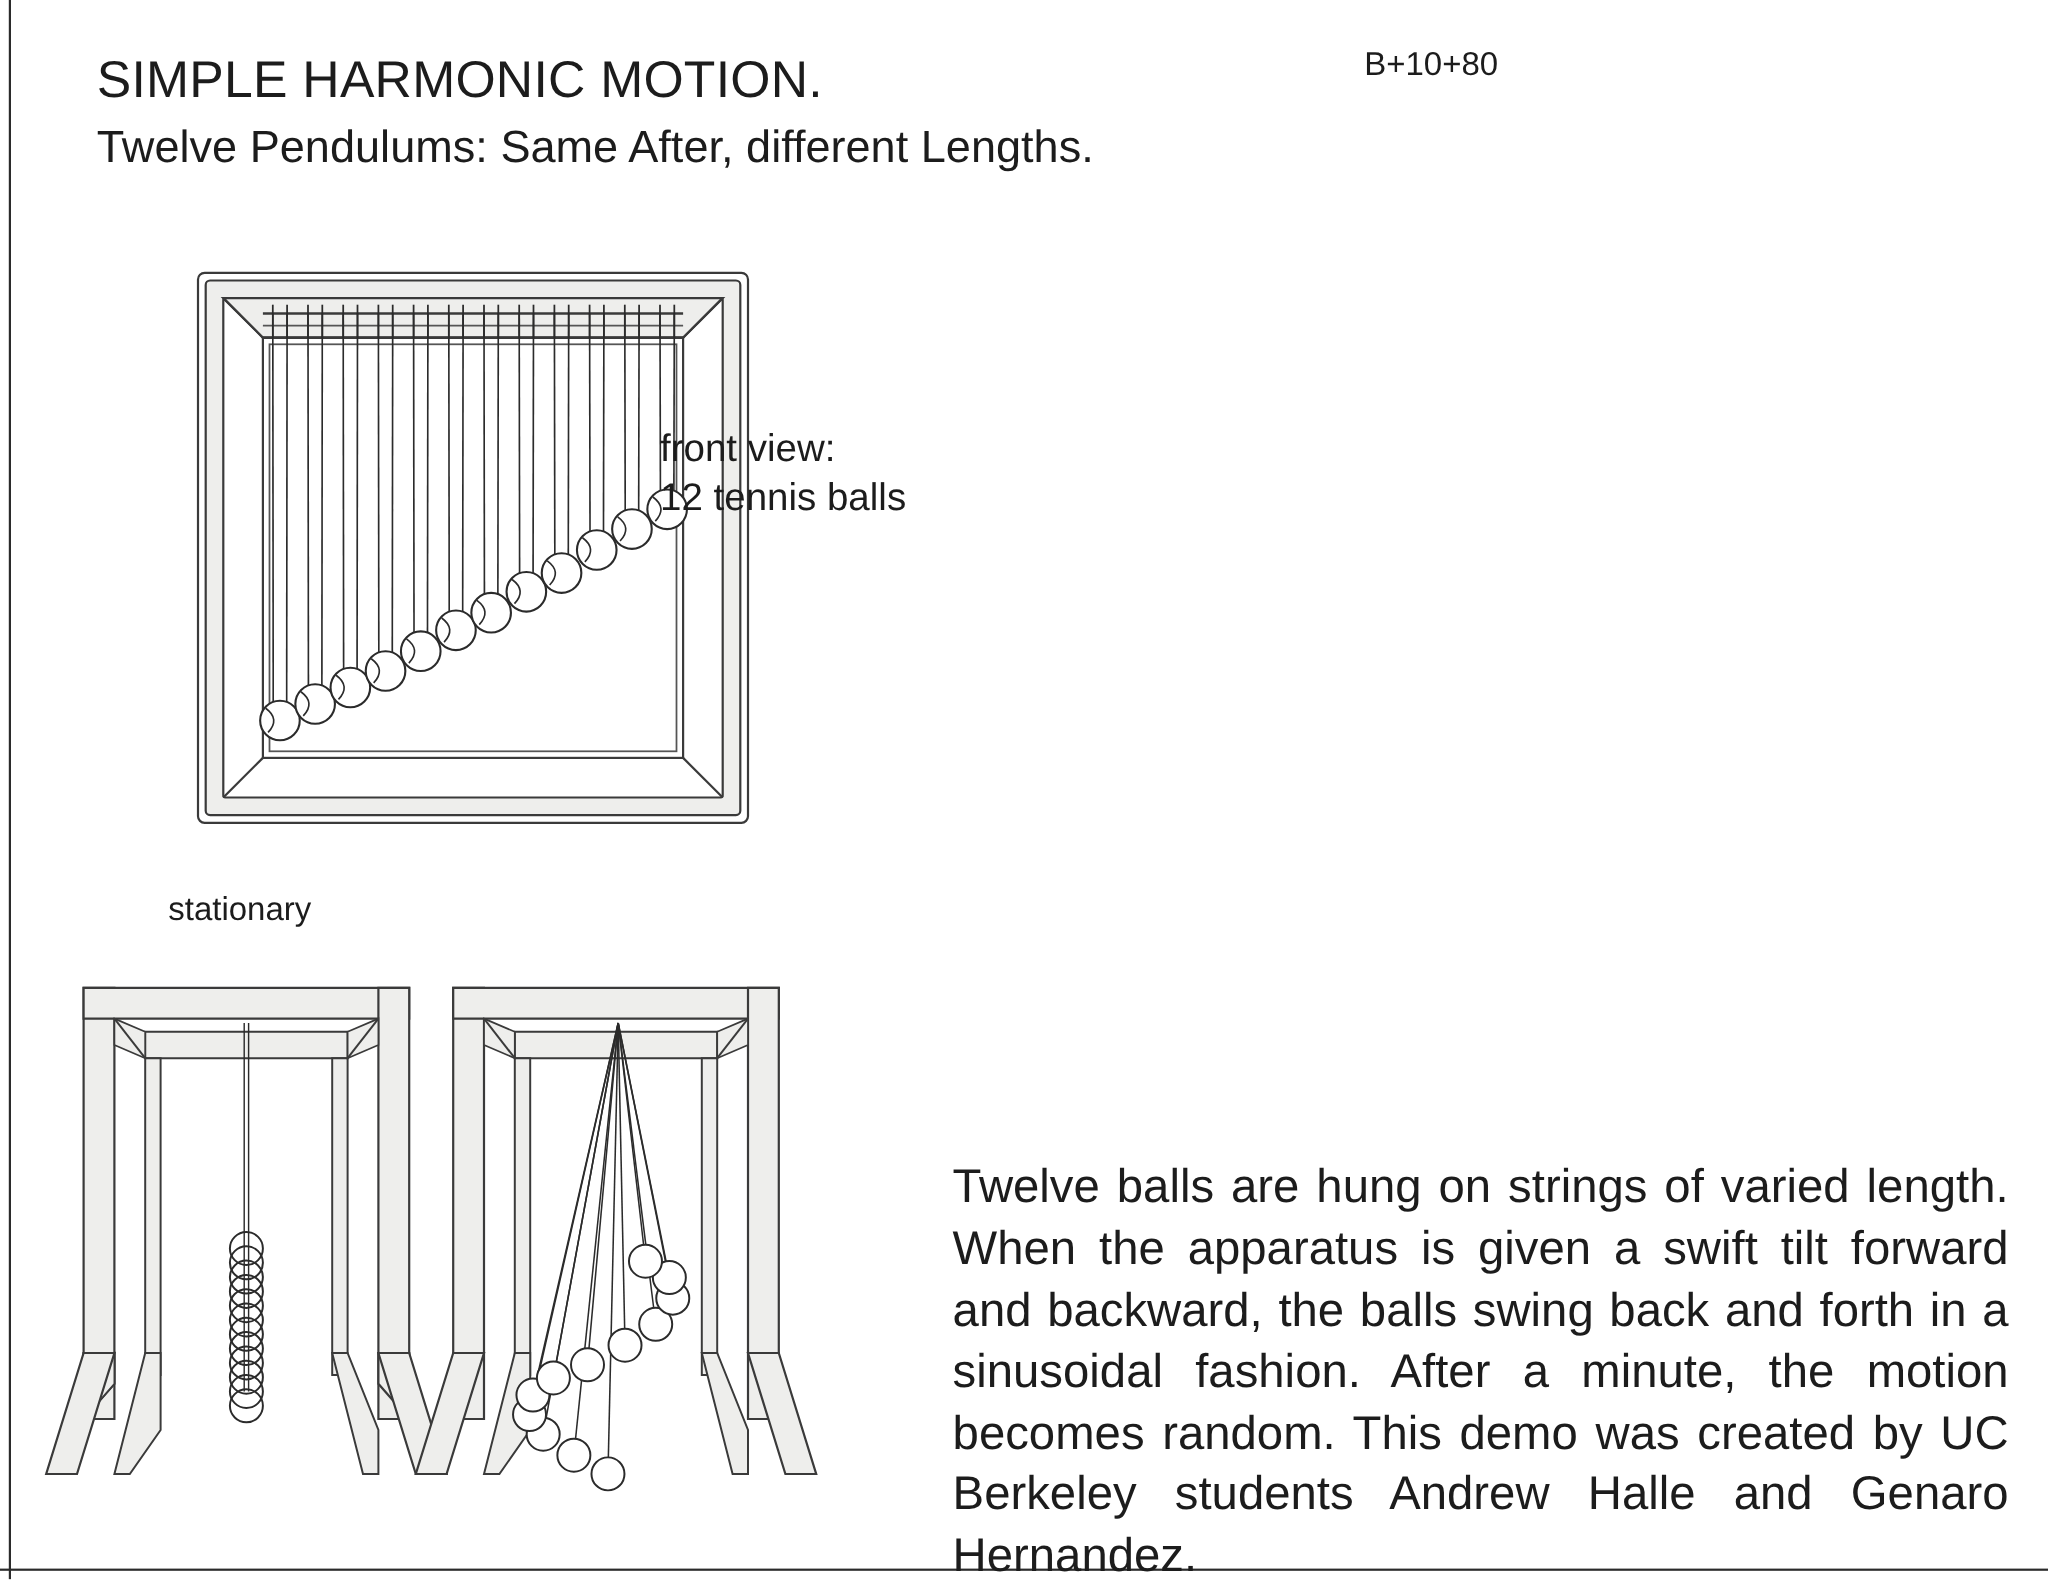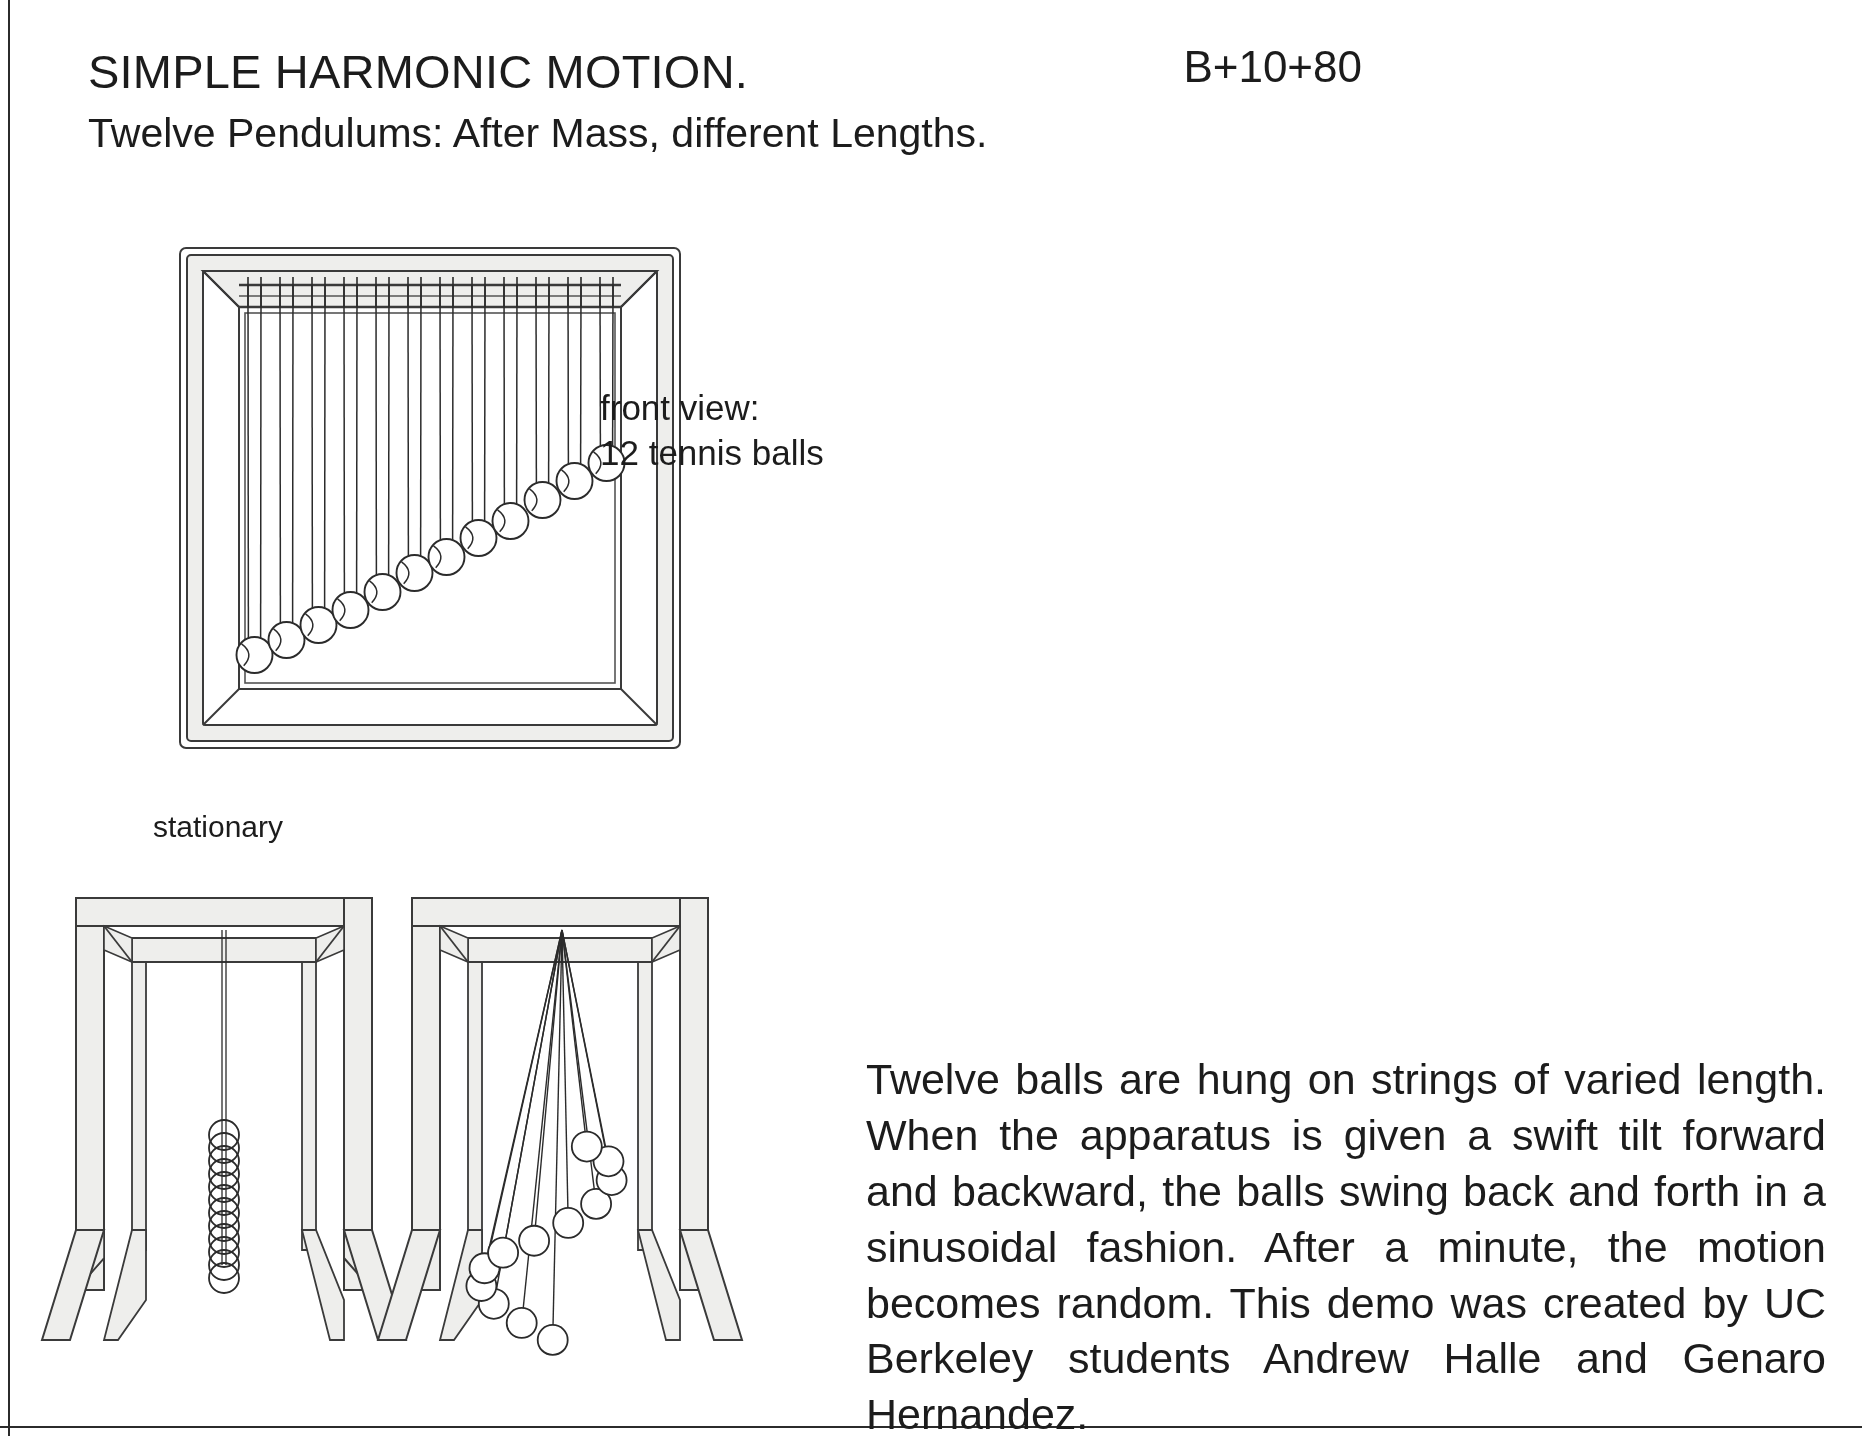--- a/index.html
+++ b/index.html
@@ -38,21 +38,21 @@
     top: 44px;
     font-size: 47px;
     letter-spacing: 0.2px;
     white-space: nowrap;
     color: #1c1c1c;
   }
   .code {
     position: absolute;
     right: 500px;
     top: 42px;
-    font-size: 44px;
+    font-size: 30px;
     white-space: nowrap;
     color: #1c1c1c;
   }
   .subtitle {
     position: absolute;
     left: 88px;
     top: 110px;
     font-size: 41px;
     white-space: nowrap;
     color: #1c1c1c;
@@ -97,21 +97,21 @@
 </head>
 <body>
 
 <div id="page">
 
   <div class="page-rule-left"></div>
   <div class="page-rule-bottom"></div>
 
   <div class="title">SIMPLE HARMONIC MOTION.</div>
   <div class="code">B+10+80</div>
-  <div class="subtitle">Twelve Pendulums: After Mass, different Lengths.</div>
+  <div class="subtitle">Twelve Pendulums: Same After, different Lengths.</div>
 
   <svg class="svg-layer" width="1862" height="1436" style="pointer-events:none;">
     <defs>
       <g id="frontFrame"></g>
     </defs>
 
     <g>
       <rect x="180" y="248" width="500" height="500" rx="6" fill="none" stroke="#3a3a3a" stroke-width="2"></rect>
       <rect x="187" y="255" width="486" height="486" rx="4" fill="#eeeeec" stroke="#3a3a3a" stroke-width="2"></rect>
       <rect x="203" y="271" width="454" height="454" rx="2" fill="#ffffff" stroke="#3a3a3a" stroke-width="2"></rect>

